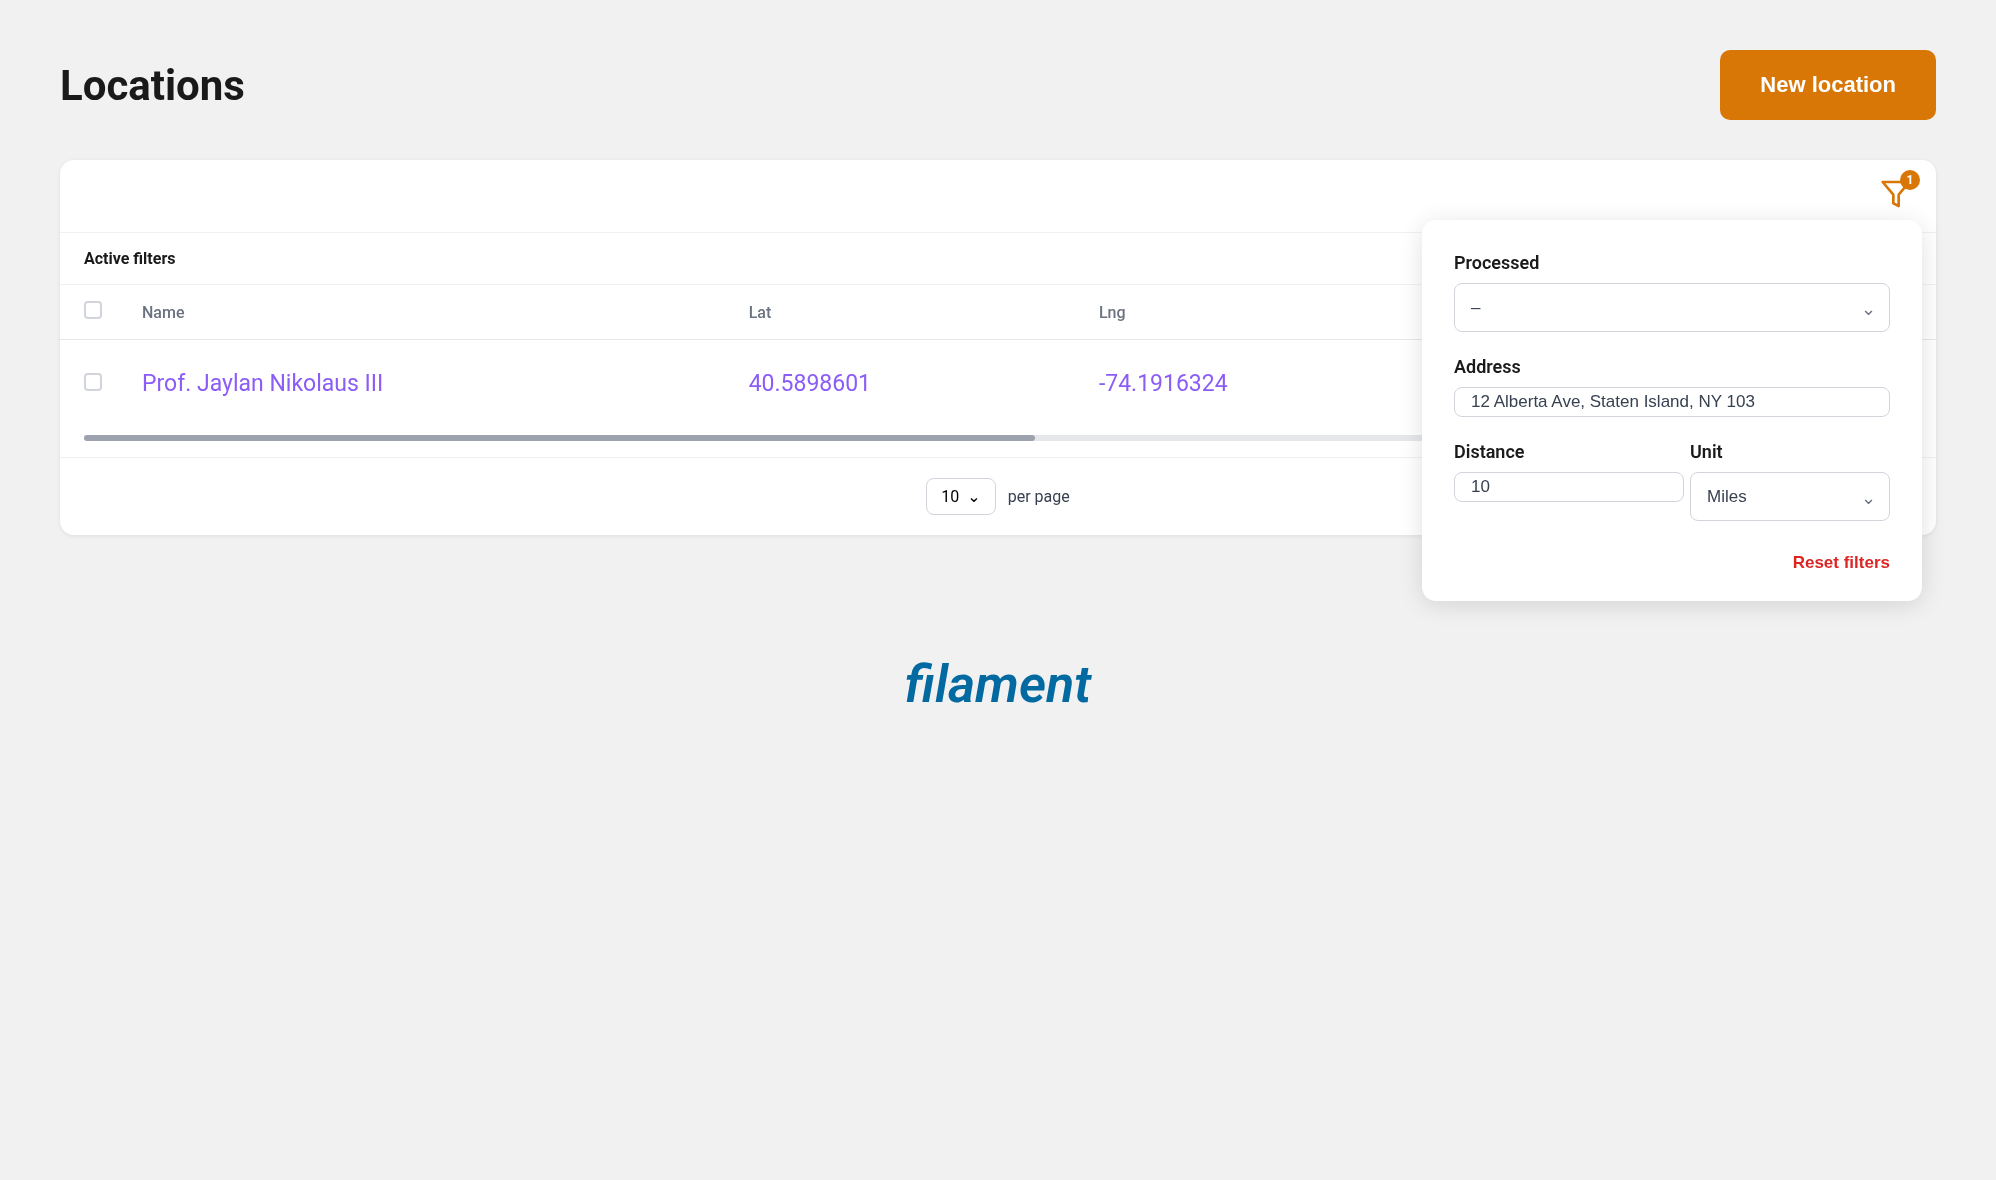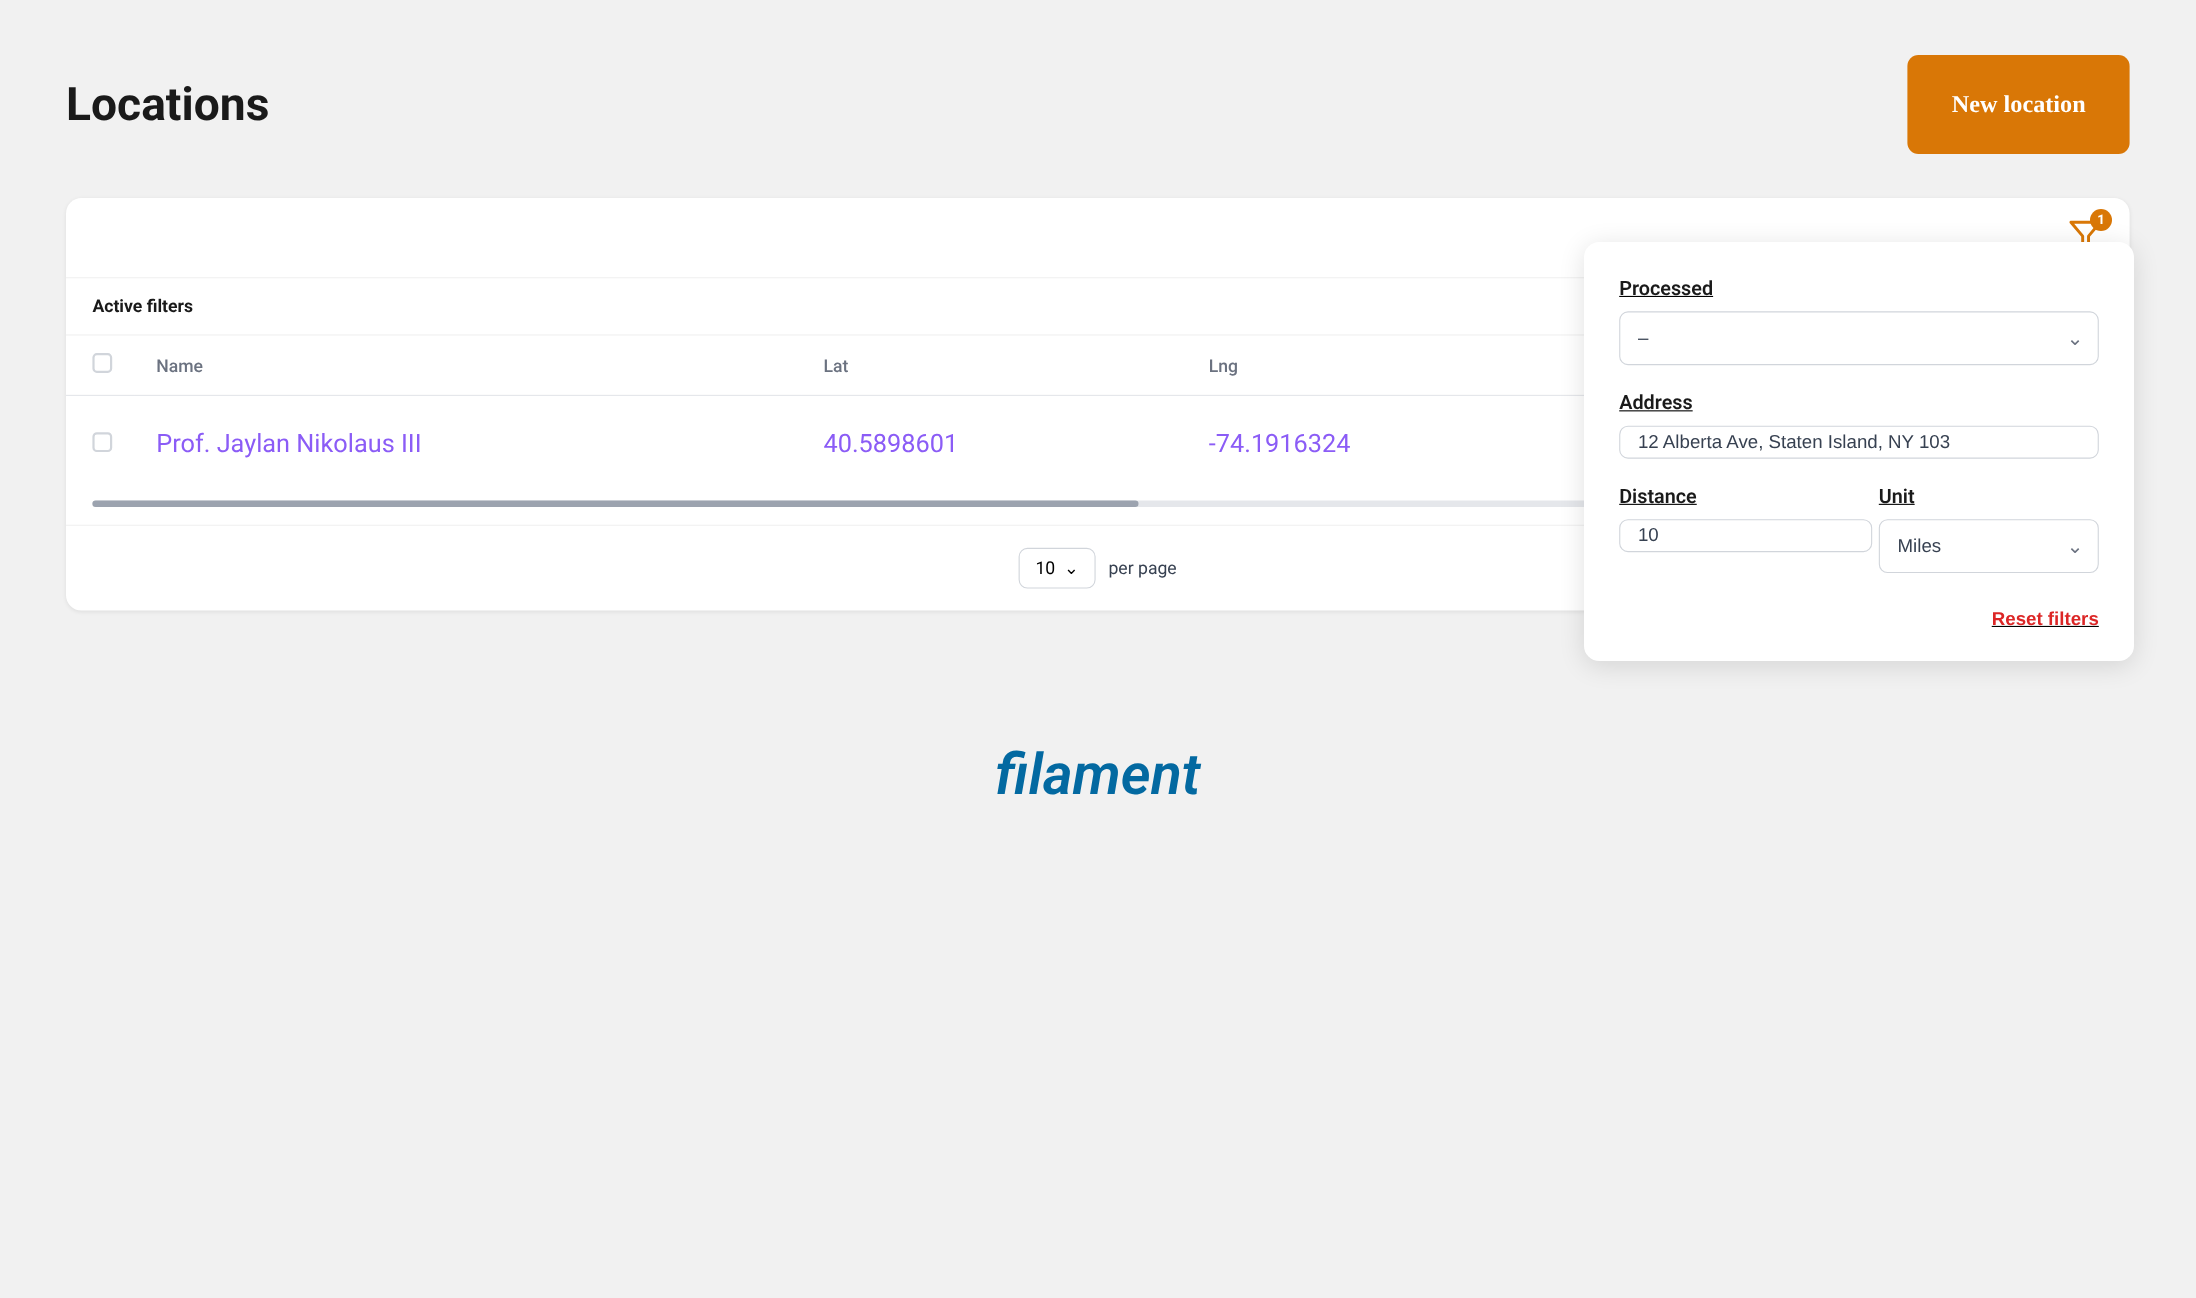--- a/index.html
+++ b/index.html
@@ -29,25 +29,24 @@
       font-size: 42px;
       font-weight: 700;
       color: #1a1a1a;
     }
 
     .new-location-btn {
       background: #d97706;
       color: #fff;
       border: none;
       border-radius: 10px;
-      padding: 32px 40px;
+      padding: 22px 40px;
       font-size: 22px;
       font-weight: 600;
       cursor: pointer;
-      font-family: Liberation Serif, serif;
     }
 
     
     .main-card {
       background: #fff;
       border-radius: 14px;
       box-shadow: 0 1px 4px rgba(0,0,0,0.08);
       padding: 0;
       overflow: visible;
       position: relative;
@@ -231,28 +230,27 @@
       font-weight: 600;
       color: #0369a1;
       pointer-events: none;
       user-select: none;
     }
 
     
     .filter-panel {
       position: absolute;
       top: 220px;
-      right: 56px;
+      right: 74px;
       width: 500px;
       background: #fff;
       border-radius: 14px;
       box-shadow: 0 4px 24px rgba(0,0,0,0.12);
       padding: 32px 32px 28px;
       z-index: 100;
-      text-decoration: underline;
     }
 
     .filter-section-title {
       font-size: 18px;
       font-weight: 600;
       color: #1a1a1a;
       margin-bottom: 10px;
     }
 
     .filter-select-wrapper {

